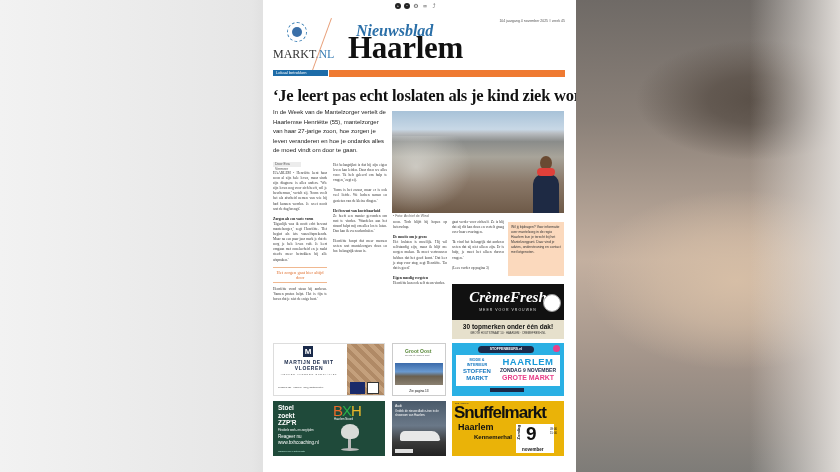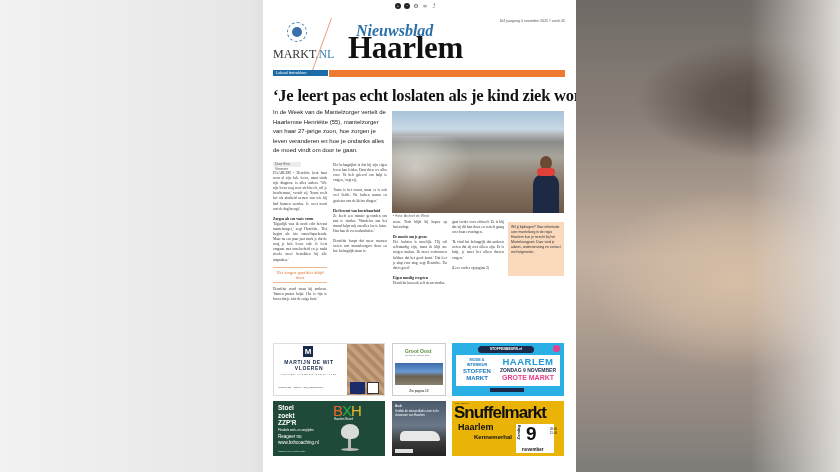--- a/index.html
+++ b/index.html
@@ -176,20 +176,29 @@
   <div class="col" style="left:189px;top:220px;width:52px;">
     <div>gaat verder voor zichzelf. Ze is blij dat zij dit kan doen en vertelt graag over haar ervaringen.</div>
     <div class="gap"></div>
     <div>'Ik vind het belangrijk dat anderen weten dat zij niet alleen zijn. Er is hulp, je moet het alleen durven vragen.'</div>
     <div class="gap"></div>
     <div>(Lees verder op pagina 3)</div>
   </div>
 
   <div class="infobox">Wil jij bijdragen? Voor informatie over mantelzorg in de regio Haarlem kun je terecht bij het Mantelzorgpunt. Daar vind je advies, ondersteuning en contact met lotgenoten.</div>
 
+  <div class="ad ad-creme">
+    <div class="logo">CrèmeFresh</div>
+    <div class="sub">MEER VOOR VROUWEN</div>
+    <div class="badge"></div>
+    <div class="strip">
+      <div class="big">30 topmerken onder één dak!</div>
+      <div class="small">GROTE HOUTSTRAAT 10 · HAARLEM · CREMEFRESH.NL</div>
+    </div>
+  </div>
 
   <div class="ad ad-martijn">
     <div class="mlogo">M</div>
     <div class="name">
         <div>MARTIJN DE WIT</div>
         <div>VLOEREN</div>
       </div>
     <div class="tag">HOUTEN VLOEREN SPECIALIST</div>
     <div class="contact">Kruisweg 120 · Haarlem · info@martijndewit.nl</div>
     <div class="wood"></div>

